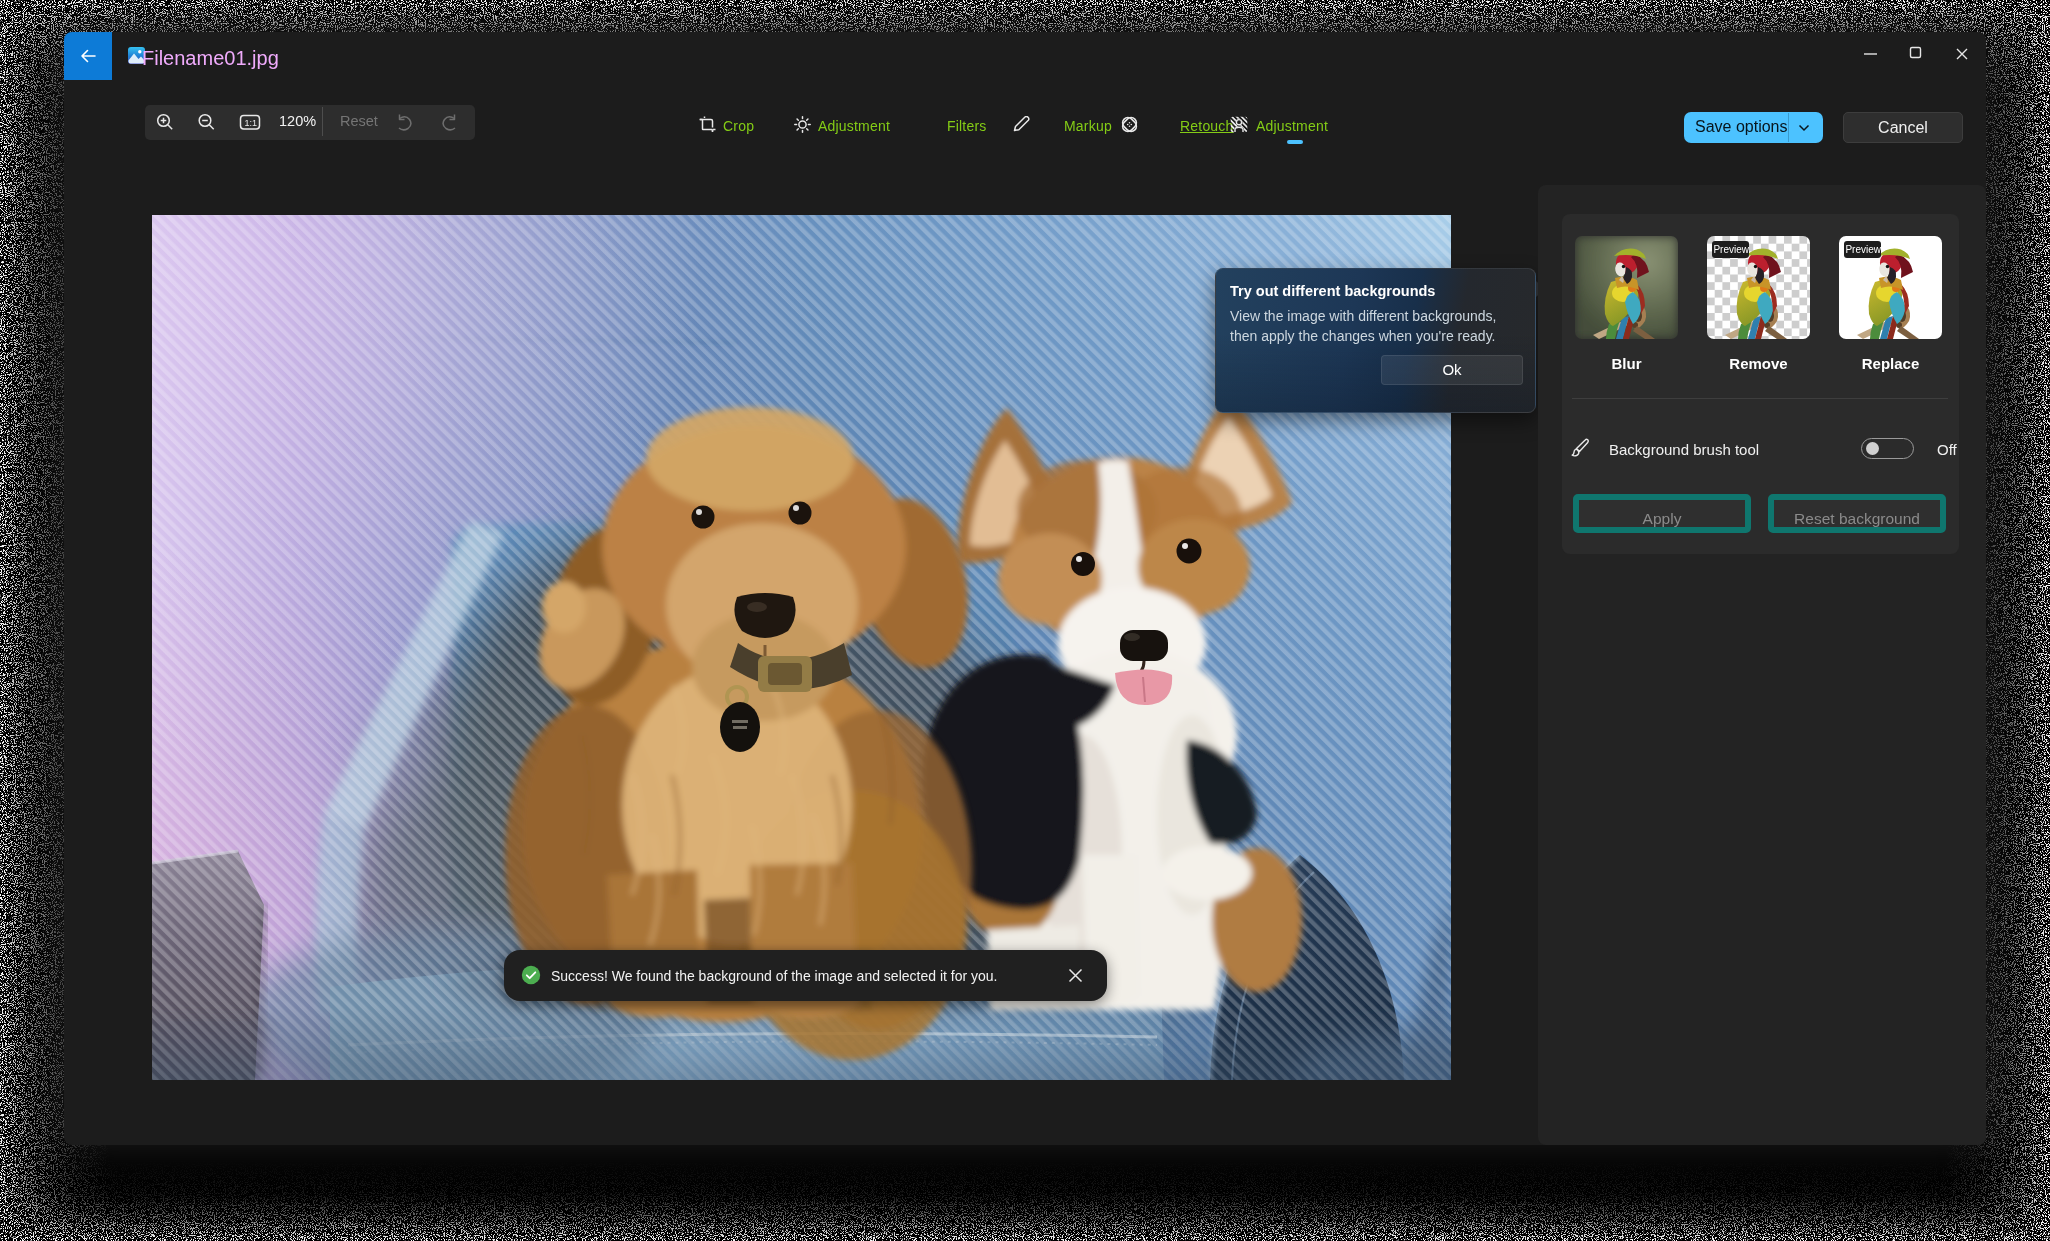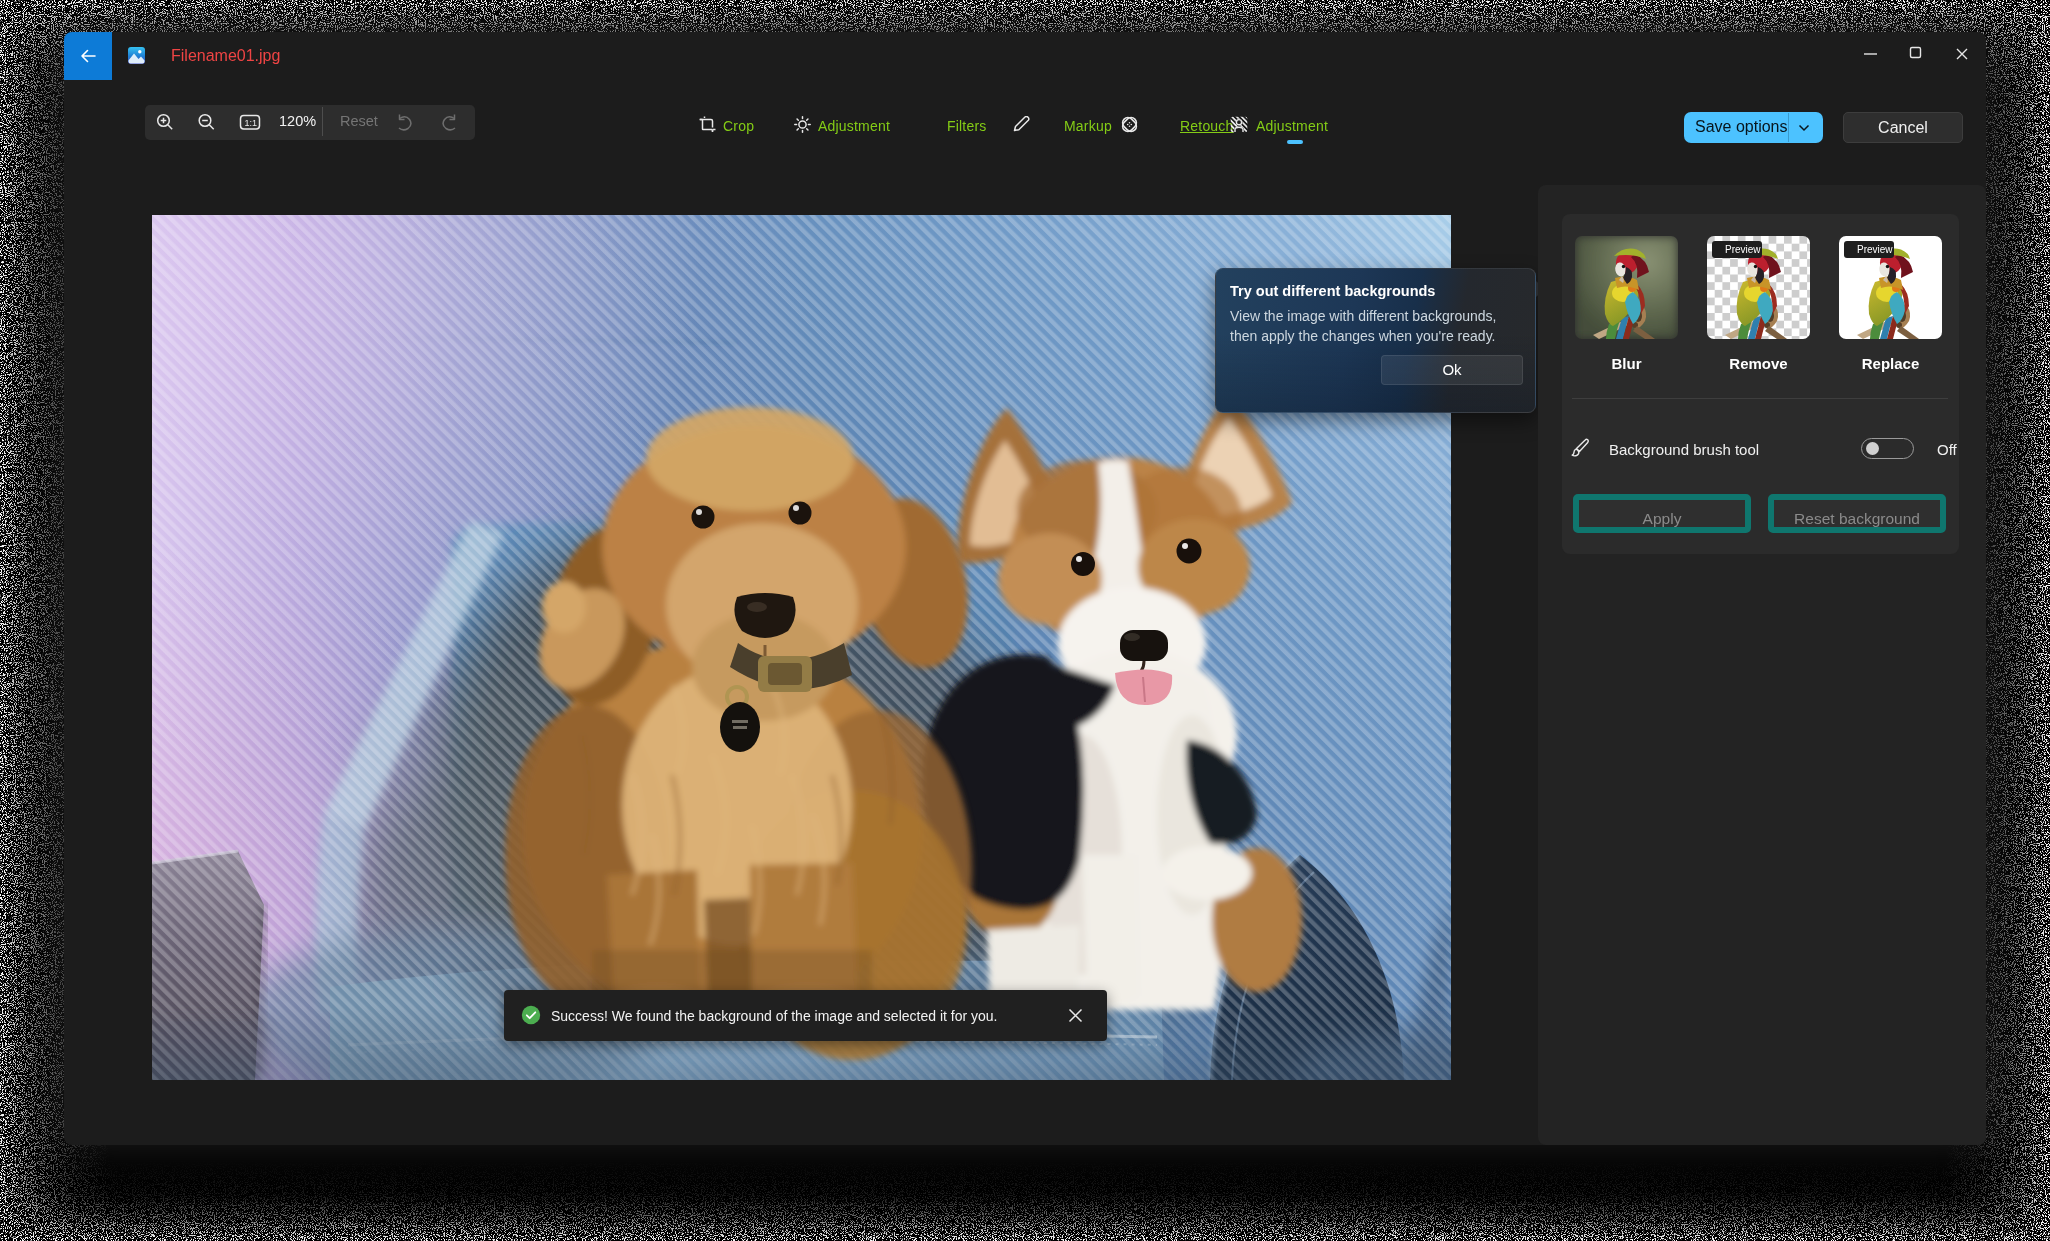--- a/index.html
+++ b/index.html
@@ -1,21 +1,21 @@
 <!DOCTYPE html>
 <html><head>
 <meta charset="utf-8">
 <style>
 html,body{margin:0;padding:0;background:#000;}
 body{width:2050px;height:1241px;position:relative;overflow:hidden;font-family:"Liberation Sans",sans-serif;}
 #noise{position:absolute;left:0;top:0;}
 #win{position:absolute;left:64px;top:32px;width:1922px;height:1113px;background:#1c1c1c;border-radius:8px;box-shadow:0 0 46px rgba(190,190,190,0.16);}
 .abs{position:absolute;}
 #backbtn{left:0;top:0;width:48px;height:48px;background:#0d7bd7;border-radius:8px 0 0 0;}
-#titletext{left:107px;top:15px;font-size:16px;color:#ef4444;}
+#titletext{left:78px;top:15px;font-size:20px;color:#f0abfc;}
 
 #pill{left:81px;top:73px;width:330px;height:35px;background:#2d2d2d;border-radius:5px;}
 .ptxt{position:absolute;font-size:14.5px;top:8px;}
 #pilldiv{left:258px;top:75px;width:1px;height:29px;background:#4d4d4d;}
 
 .tab{position:absolute;top:86px;font-size:14px;color:#84cc16;letter-spacing:0.2px;}
 #bgunder{left:1223px;top:108px;width:16px;height:4px;border-radius:2px;background:#4cc2ff;}
 
 #saveopt{left:1620px;top:80px;width:139px;height:31px;background:#4cc2ff;border-radius:7px;color:#08151c;font-size:16px;}
 #saveopt span{position:absolute;left:11px;top:6px;}
@@ -25,28 +25,28 @@
 #photo{left:88px;top:183px;width:1299px;height:865px;}
 
 #tip{left:1151px;top:236px;width:321px;height:145px;border-radius:8px;
  background:linear-gradient(180deg, rgba(8,18,32,0) 45%, rgba(8,18,32,0.28) 100%),linear-gradient(100deg,#23415e 0%,#1d3756 42%,#182f4a 60%,#24282e 74%,#27292c 100%);
  border:1px solid rgba(255,255,255,0.10);box-shadow:0 8px 20px rgba(0,0,0,0.45);box-sizing:border-box;}
 #tip .t1{position:absolute;left:14px;top:14px;font-size:14.5px;font-weight:bold;color:#fff;}
 #tip .t2{position:absolute;left:14px;top:37px;font-size:14px;color:#cdd7df;line-height:20px;}
 #tipok{position:absolute;left:165px;top:86px;width:142px;height:30px;background:rgba(255,255,255,0.08);border:1px solid rgba(255,255,255,0.09);border-radius:4px;box-sizing:border-box;color:#fff;font-size:15px;text-align:center;line-height:28px;}
 #tiparrow{position:absolute;left:1472px;top:249px;width:0;height:0;border-top:8px solid transparent;border-bottom:8px solid transparent;border-left:9px solid #292b2e;}
 
-#toast{left:440px;top:958px;width:603px;height:51px;background:#202020;border-radius:4px;box-shadow:0 4px 14px rgba(0,0,0,0.45);text-align:center;}
+#toast{left:440px;top:918px;width:603px;height:51px;background:#202020;border-radius:16px;box-shadow:0 4px 14px rgba(0,0,0,0.45);text-align:center;}
 #toast .msg{position:absolute;left:47px;top:18px;font-size:14px;color:#f2f2f2;}
 
 #panel{left:1474px;top:153px;width:448px;height:960px;background:#232323;border-radius:8px;}
 #card{position:absolute;left:24px;top:29px;width:397px;height:340px;background:#2b2b2b;border-radius:8px;}
 .thumb{position:absolute;top:22px;width:103px;height:103px;border-radius:7px;overflow:hidden;}
 .tlabel{position:absolute;top:141px;width:103px;text-align:center;font-size:15px;font-weight:bold;color:#fff;}
-.badge{position:absolute;left:5px;top:5px;width:37px;height:17px;background:#1e1e1e;border-radius:3px;color:#fff;font-size:10px;text-align:left;line-height:17px;padding-left:13px;}
+.badge{position:absolute;left:5px;top:5px;width:37px;height:17px;background:#1e1e1e;border-radius:3px;color:#fff;font-size:10px;text-align:right;line-height:17px;}
 #carddiv{position:absolute;left:10px;top:184px;width:376px;height:1px;background:#3e3e3e;}
 #brushrow{position:absolute;left:0;top:224px;width:397px;height:22px;}
 #brushtxt{position:absolute;left:47px;top:3px;font-size:15px;color:#f0f0f0;}
 #toggle{position:absolute;left:299px;top:0px;width:53px;height:21px;border:1px solid #9a9a9a;border-radius:11px;box-sizing:border-box;}
 #knob{position:absolute;left:4px;top:3px;width:13px;height:13px;border-radius:50%;background:#d0d0d0;}
 #offtxt{position:absolute;left:375px;top:3px;font-size:15px;color:#f0f0f0;}
 .pbtn{position:absolute;top:280px;width:178px;height:39px;background:#2f2f2f;border:6px solid #0f766e;border-radius:5px;box-sizing:border-box;color:#8b8b8b;font-size:15.5px;text-align:center;line-height:37px;}
 </style>
 </head>
 <body>

